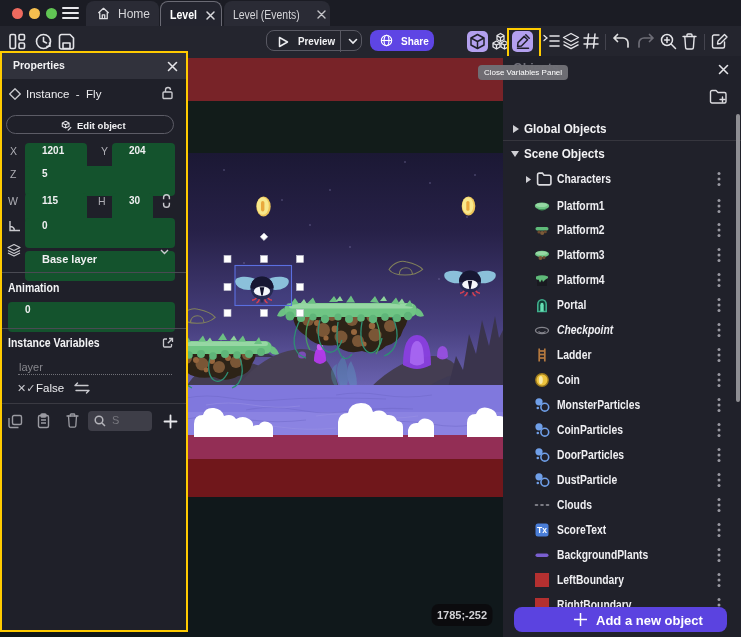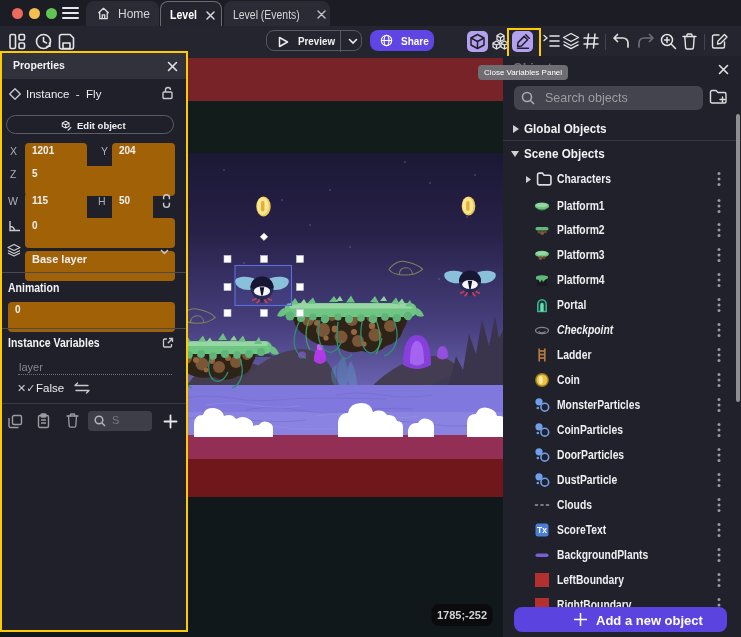--- a/index.html
+++ b/index.html
@@ -23,22 +23,22 @@
 #penhl { position:absolute; left:507px; top:1.5px; width:34px; height:31px; border:2px solid #fc0; }
 
 #scene { position:absolute; left:186px; top:58px; width:318px; height:579px; overflow:hidden; }
 #objpanel { position:absolute; left:503px; top:56px; width:238px; height:581px; background:#20212a; overflow:hidden; }
 #proppanel { position:absolute; left:0px; top:51px; width:188px; height:581px;
   background:#1f2029; border:2px solid #ffcb00; }
 #tooltip { position:absolute; left:478px; top:65px; width:90px; height:15px;
   background:rgba(112,112,118,0.97); border-radius:4px; color:#fff;
   font-size:8px; line-height:15px; text-align:center; white-space:nowrap; }
 .hdr { font-weight:bold; color:#f2f2f4; font-size:13px; transform:scaleX(0.9); transform-origin:0 50%; }
-.inp { position:absolute; background:#a16207; border-radius:4px; color:#f0f0f2;
-  font-size:10px; font-weight:bold; line-height:16px; padding-left:7px; height:30px; }
+.inp { position:absolute; background:#14532d; border-radius:4px; color:#f0f0f2;
+  font-size:10px; font-weight:bold; line-height:16px; padding-left:17px; height:30px; }
 .lbl { position:absolute; color:#aeaeb5; font-size:10.5px; }
 .divider { position:absolute; left:0; width:100%; height:1px; background:#3e3e47; }
 
 .orow { position:absolute; left:0; width:238px; height:24px; }
 .orow .nm { position:absolute; left:54px; top:5px; font-size:12px; font-weight:bold; color:#efeff2; transform:scaleX(0.86); transform-origin:0 0; }
 .orow .ic { position:absolute; left:31px; top:4px; width:16px; height:16px; }
 .dots { position:absolute; left:214px; top:4px; width:4px; height:16px; }
 </style>
 </head>
 <body>
@@ -438,29 +438,20 @@
           <path d="M13.5 1.5 l2.5 2.5 -6.5 6.5 -3 .5 .5-3 z"></path>
         </g>
       </svg>
   </div>
 
   <div id="objpanel">
     <div style="position:absolute;left:10px;top:5px;font-weight:bold;font-size:12.5px;color:#70707a;">Objects</div>
     <svg style="position:absolute;left:215px;top:8px;" width="11" height="11" viewBox="0 0 11 11">
         <path d="M1.5 1.5 L9.5 9.5 M9.5 1.5 L1.5 9.5" stroke="#e4e4e8" stroke-width="1.6" stroke-linecap="round"></path>
       </svg>
-    <div style="position:absolute;left:11px;top:30px;width:189px;height:24px;background:#44444e;border-radius:6px;">
-      <svg style="position:absolute;left:7px;top:5px;" width="14" height="14" viewBox="0 0 14 14">
-          <g fill="none" stroke="#a9a9af" stroke-width="1.6">
-            <circle cx="6" cy="6" r="4.5"></circle>
-            <line x1="9.5" y1="9.5" x2="13" y2="13"></line>
-          </g>
-        </svg>
-      <span style="position:absolute;left:31px;top:4.5px;font-size:12.5px;color:#9d9da2;">Search objects</span>
-    </div>
     <svg style="position:absolute;left:206px;top:32px;" width="19" height="18" viewBox="0 0 19 18">
         <g fill="none" stroke="#dcdce0" stroke-width="1.4" stroke-linejoin="round">
           <path d="M1.5 4 a1.5 1.5 0 0 1 1.5-1.5 h4 l2 2 h6.5 a1.5 1.5 0 0 1 1.5 1.5 v7.5 a1.5 1.5 0 0 1 -1.5 1.5 h-12.5 a1.5 1.5 0 0 1 -1.5-1.5 Z"></path>
           <path d="M13.5 9 v5 M11 11.5 h5" stroke-linecap="round"></path>
         </g>
       </svg>
 
     <svg style="position:absolute;left:9px;top:68px;" width="8" height="10" viewBox="0 0 8 10">
         <path d="M1 1 L7 5 L1 9 Z" fill="#cfcfd4"></path>
       </svg>
@@ -781,21 +772,21 @@
     <div class="inp" style="left:23px;top:90px;width:62px;">1201</div>
     <span class="lbl" style="left:99px;top:92px;">Y</span>
     <div class="inp" style="left:110px;top:90px;width:63px;">204</div>
 
     <span class="lbl" style="left:8px;top:115px;">Z</span>
     <div class="inp" style="left:23px;top:113px;width:150px;">5</div>
 
     <span class="lbl" style="left:6px;top:142px;">W</span>
     <div class="inp" style="left:23px;top:140px;width:62px;">115</div>
     <span class="lbl" style="left:96px;top:142px;">H</span>
-    <div class="inp" style="left:110px;top:140px;width:41px;">50</div>
+    <div class="inp" style="left:110px;top:140px;width:41px;">30</div>
     <svg style="position:absolute;left:160px;top:141px;" width="9" height="14" viewBox="0 0 9 14">
         <g fill="none" stroke="#c9c9ce" stroke-width="1.4">
           <path d="M1.6 5.2 V3.6 a2.9 2.9 0 0 1 5.8 0 V5.2"></path>
           <path d="M1.6 8.8 V10.4 a2.9 2.9 0 0 0 5.8 0 V8.8"></path>
         </g>
       </svg>
 
     <svg style="position:absolute;left:6px;top:167px;" width="13" height="12" viewBox="0 0 13 12">
         <path d="M2 1 V10.5 H12 M2 6.5 a4.5 4.5 0 0 1 4.5 4" fill="none" stroke="#c9c9ce" stroke-width="1.4"></path>
       </svg>

